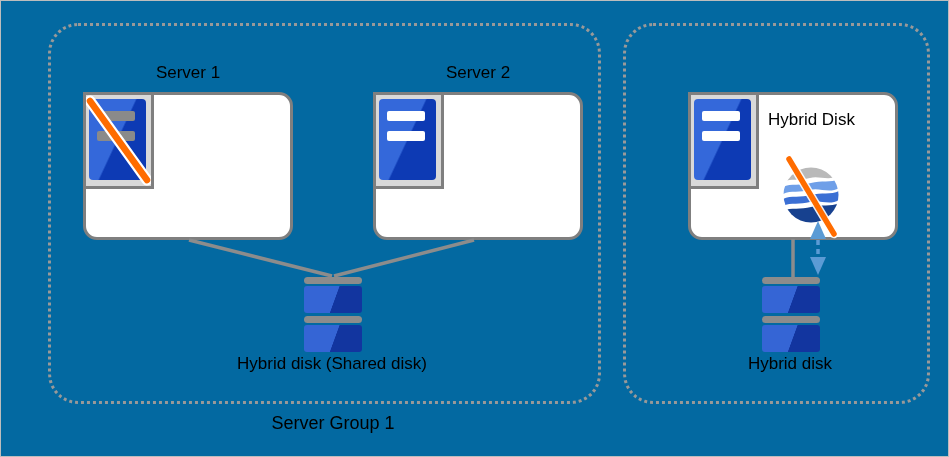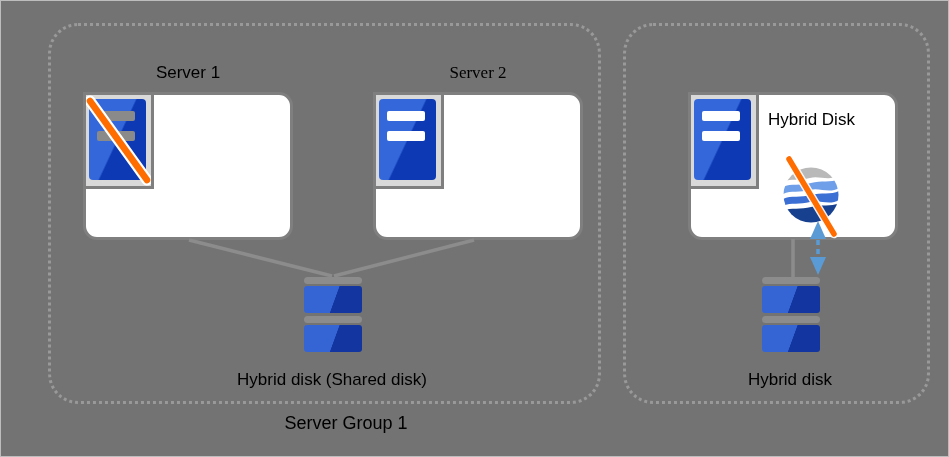--- a/index.html
+++ b/index.html
@@ -1,33 +1,33 @@
 <!DOCTYPE html>
 <html><head>
 <meta charset="utf-8">
 <style>
   html,body { margin:0; padding:0; background:#ffffff; }
   .canvas {
-    position:relative; width:949px; height:457px; background:#737373;
+    position:relative; width:949px; height:457px; background:#0369a1;
     border:1px solid #bdbdbd; box-sizing:border-box; overflow:hidden;
     font-family:"Liberation Sans", sans-serif; color:#000;
   }
   .group-border {
     position:absolute; border:3px dotted #999999; border-radius:30px;
     box-sizing:border-box; background:transparent;
   }
   .gb1 { left:47px; top:22px; width:553px; height:381px; }
   .gb2 { left:622px; top:22px; width:307px; height:381px; }
 
   .group-label { position:absolute; top:412px; font-size:18px; text-align:center; }
-  .gl1 { left:145px; width:400px; }
+  .gl1 { left:132px; width:400px; }
   .gl2 { left:640px; width:300px; }
 
   .server-label { position:absolute; top:62px; width:210px; text-align:center; font-size:17px; }
-  .sl1 { left:82px; } .sl2 { left:372px;font-family:Liberation Serif, serif; } .sl3 { left:687px; }
+  .sl1 { left:82px; } .sl2 { left:372px; } .sl3 { left:687px; }
 
   .server-box {
     position:absolute; width:210px; height:148px; top:91px;
     background:#ffffff; border:3px solid #7f7f7f; border-radius:14px; box-sizing:border-box;
   }
   .sb1 { left:82px; } .sb2 { left:372px; } .sb3 { left:687px; }
 
   .icon-frame {
     position:absolute; width:71px; height:97px; top:91px;
     background:#d9d9d9; border:3px solid #7f7f7f; box-sizing:border-box;
@@ -46,21 +46,21 @@
   .resource-label { position:absolute; left:767px; top:106px; font-size:17px; line-height:25px; }
 
   .globe-svg { position:absolute; left:776px; top:152px; width:70px; height:90px; }
 
   .disk { position:absolute; width:58px; }
   .d1 { left:303px; top:276px; } .d2 { left:761px; top:276px; }
   .disk .bar   { height:7px;  background:#8c8c8c; border-radius:3.5px; margin-bottom:2px; }
   .disk .block { height:27px; border-radius:3px; margin-bottom:3px;
                  background:linear-gradient(110deg, #3565d5 52%, #12359f 53%); }
 
-  .disk-label { position:absolute; top:369px; font-size:17px; text-align:center; }
+  .disk-label { position:absolute; top:353px; font-size:17px; text-align:center; }
   .dl1 { left:181px; width:300px; } .dl2 { left:689px; width:200px; }
 
   .connector-svg { position:absolute; left:0; top:0; width:949px; height:457px; pointer-events:none; }
 </style>
 </head>
 <body>
 
 <div class="canvas">
 
   <div class="group-border gb1"></div>

